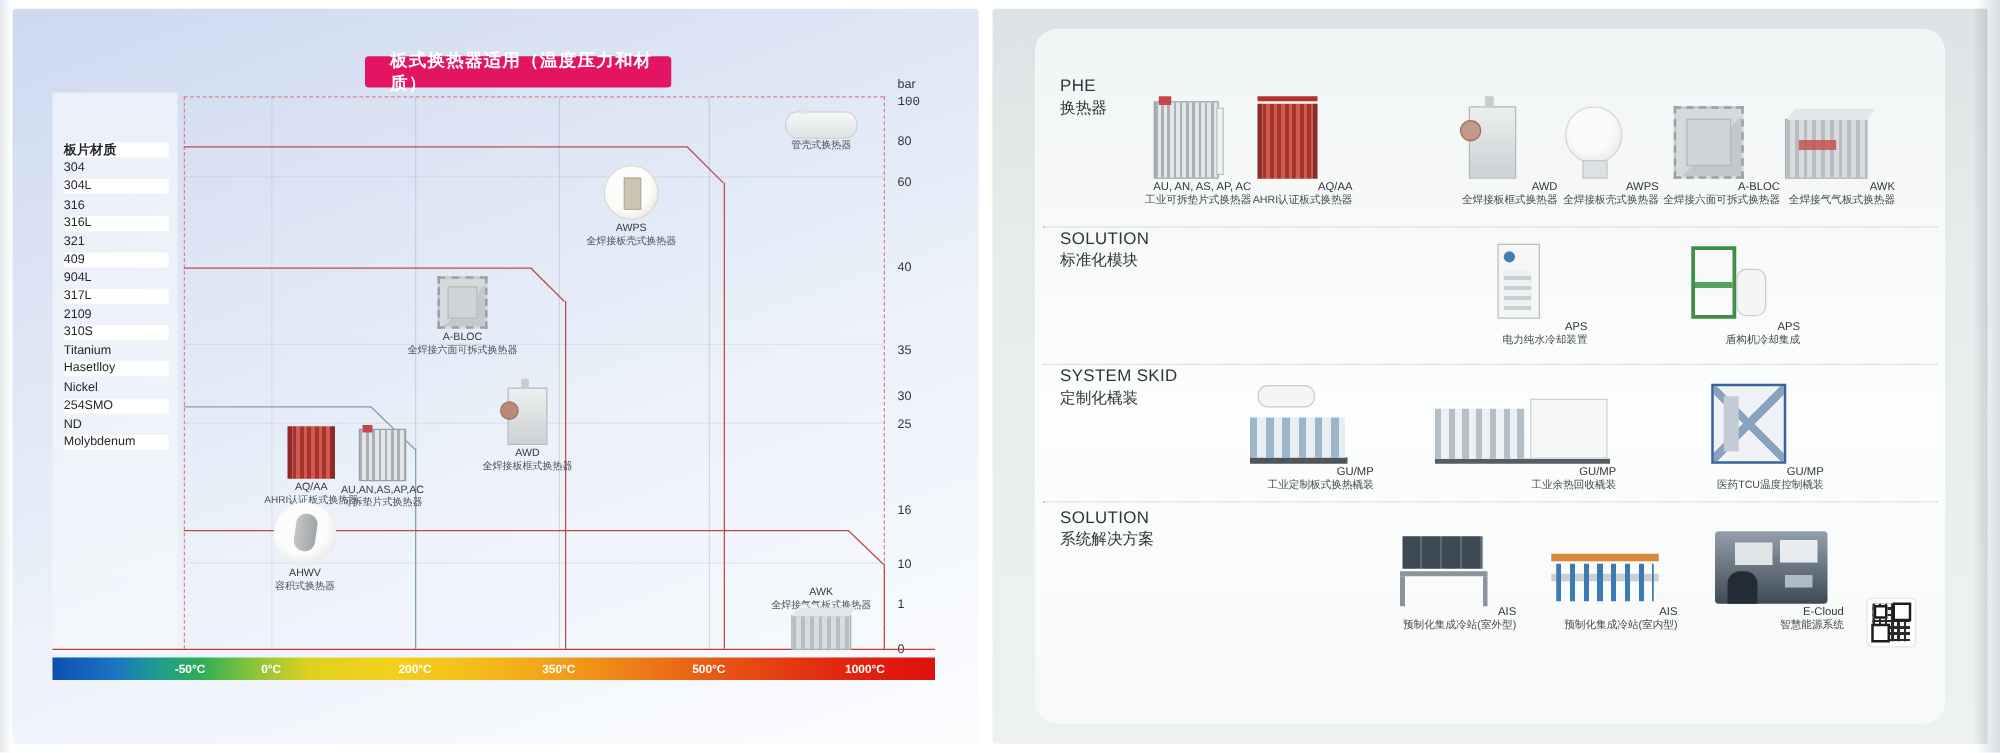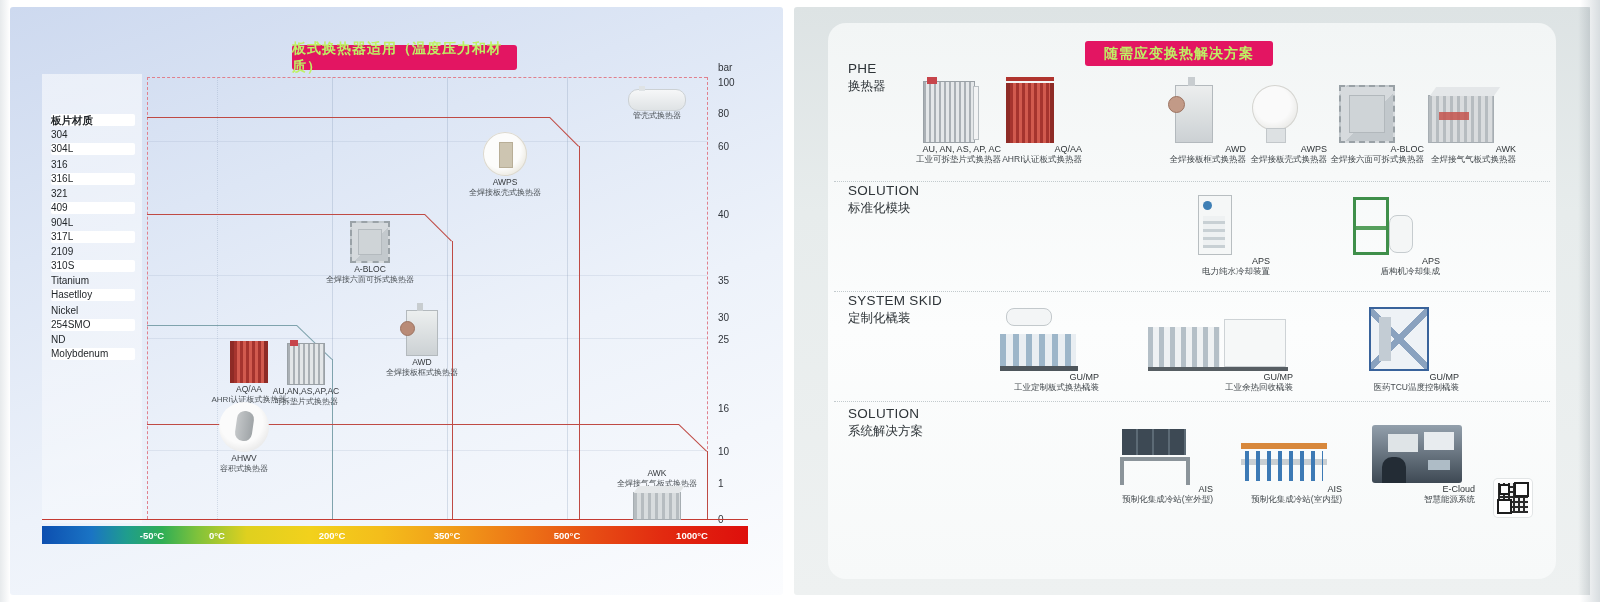--- a/index.html
+++ b/index.html
@@ -5,21 +5,21 @@
   html,body{margin:0;padding:0;}
   body{font-family:"Liberation Sans","DejaVu Sans",sans-serif;background:#ffffff;}
   .page{position:relative;width:1600px;height:602px;overflow:hidden;
         background:linear-gradient(90deg,#e7eaec 0,#ffffff 10px,#ffffff 1580px,#d8dde0 1600px);}
   .slide{position:absolute;top:7px;height:588px;}
   
   .slide-left{left:10px;width:773px;
     background:linear-gradient(160deg,#cdd9ef 0%,#dde6f5 30%,#edf2fa 60%,#fbfcfe 100%);
     border-radius:3px;}
   .badge{position:absolute;display:flex;align-items:center;justify-content:center;
-    background:#e31562;color:#bef264;font-weight:bold;border-radius:3px;letter-spacing:1px;}
+    background:#e31562;color:#ffffff;font-weight:bold;border-radius:3px;letter-spacing:1px;padding-left:20px;}
   .badge-left{left:282px;top:38px;width:225px;height:25px;font-size:14px;}
   .mat-band{position:absolute;left:32px;top:67px;width:100px;height:449px;
     background:linear-gradient(180deg,rgba(255,255,255,.55),rgba(255,255,255,.35));}
   .mat-list{position:absolute;left:0;top:39px;width:100%;}
   .mat{height:14.6px;display:flex;align-items:center;padding-left:9px;font-size:10px;color:#23272b;}
   .mat .txt{display:inline-block;}
   .mat.pill .txt{background:#ffffff;border-radius:2px;padding:0 6px 0 0;width:78px;line-height:12px;}
   .mat.hdr{font-weight:bold;font-size:10.5px;}
   
   .dash-v,.dash-h{position:absolute;}
@@ -257,21 +257,21 @@
 
     <div class="ln ln-h teal" style="left:137px;top:318px;width:150px;"></div>
     <div class="ln ln-d teal" style="left:287px;top:318px;width:49px;transform:rotate(44deg);"></div>
     <div class="ln ln-v teal" style="left:322px;top:352px;height:160px;"></div>
 
     <div class="ln ln-h" style="left:137px;top:417px;width:532px;"></div>
     <div class="ln ln-d" style="left:669px;top:417px;width:39px;transform:rotate(44deg);"></div>
     <div class="ln ln-v" style="left:697px;top:444px;height:68px;"></div>
 
     <div class="ytick yunit" style="top:55px;">bar</div>
-    <div class="ytick" style="top:70px;">100</div>
+    <div class="ytick" style="top:70px;font-family:Liberation Mono, monospace;">100</div>
     <div class="ytick" style="top:101px;">80</div>
     <div class="ytick" style="top:134px;">60</div>
     <div class="ytick" style="top:202px;">40</div>
     <div class="ytick" style="top:268px;">35</div>
     <div class="ytick" style="top:305px;">30</div>
     <div class="ytick" style="top:327px;">25</div>
     <div class="ytick" style="top:396px;">16</div>
     <div class="ytick" style="top:439px;">10</div>
     <div class="ytick" style="top:471px;">1</div>
     <div class="ytick" style="top:507px;">0</div>
@@ -337,23 +337,20 @@
       <div class="pcode">AWK</div>
       <div class="pname">全焊接气气板式换热器</div>
       <div class="pic" style="margin-top:4px;">
           <span class="ic ic-awk-s"></span>
         </div>
     </div>
   </section>
 
   <section class="slide slide-right">
     <div class="rcard"></div>
-    <div class="badge badge-right">
-      <span>随需应变换热解决方案</span>
-    </div>
 
     <div class="sec-en" style="top:54px;">PHE</div>
     <div class="sec-zh" style="top:71px;">换热器</div>
     <div class="sec-en" style="top:176px;">SOLUTION</div>
     <div class="sec-zh" style="top:193px;">标准化模块</div>
     <div class="sec-en" style="top:286px;">SYSTEM SKID</div>
     <div class="sec-zh" style="top:303px;">定制化橇装</div>
     <div class="sec-en" style="top:399px;">SOLUTION</div>
     <div class="sec-zh" style="top:416px;">系统解决方案</div>
 

